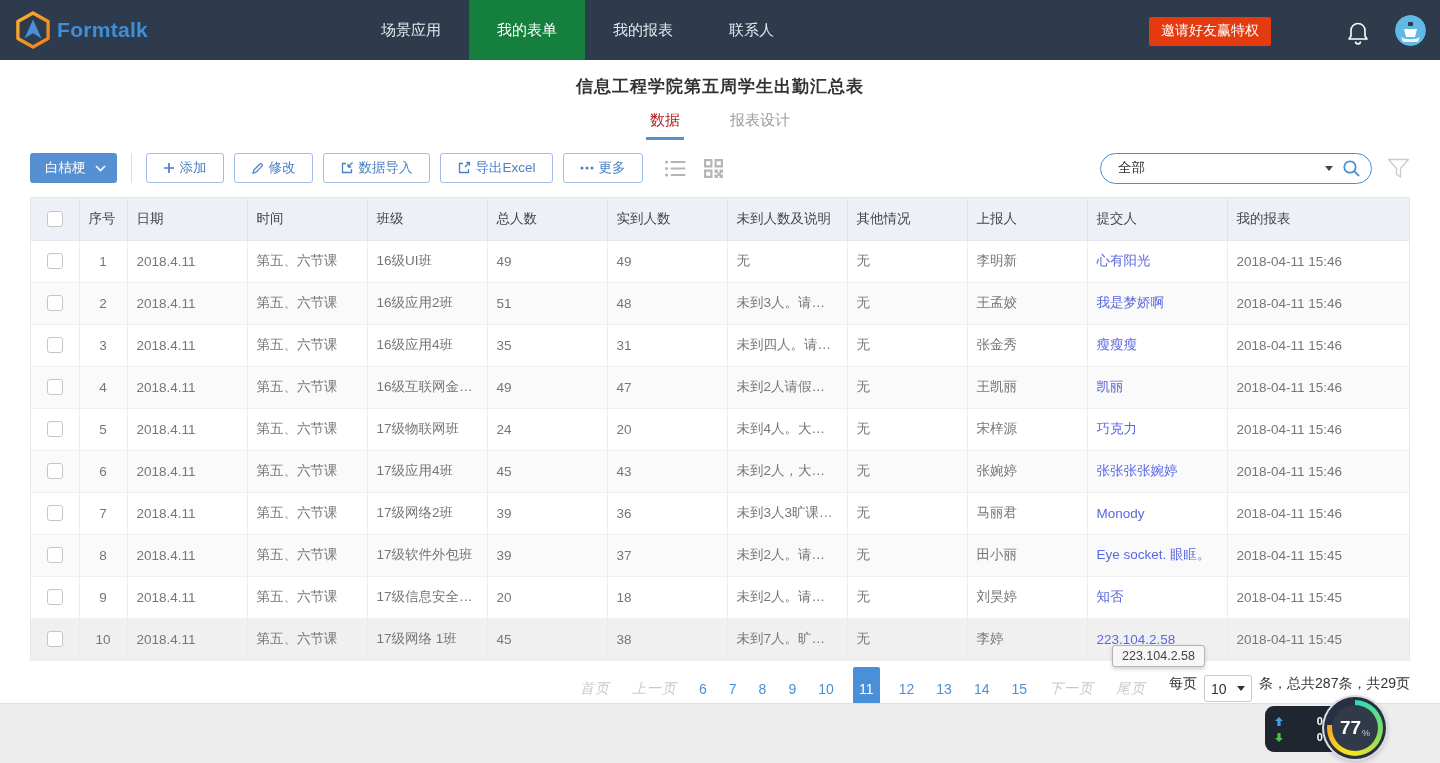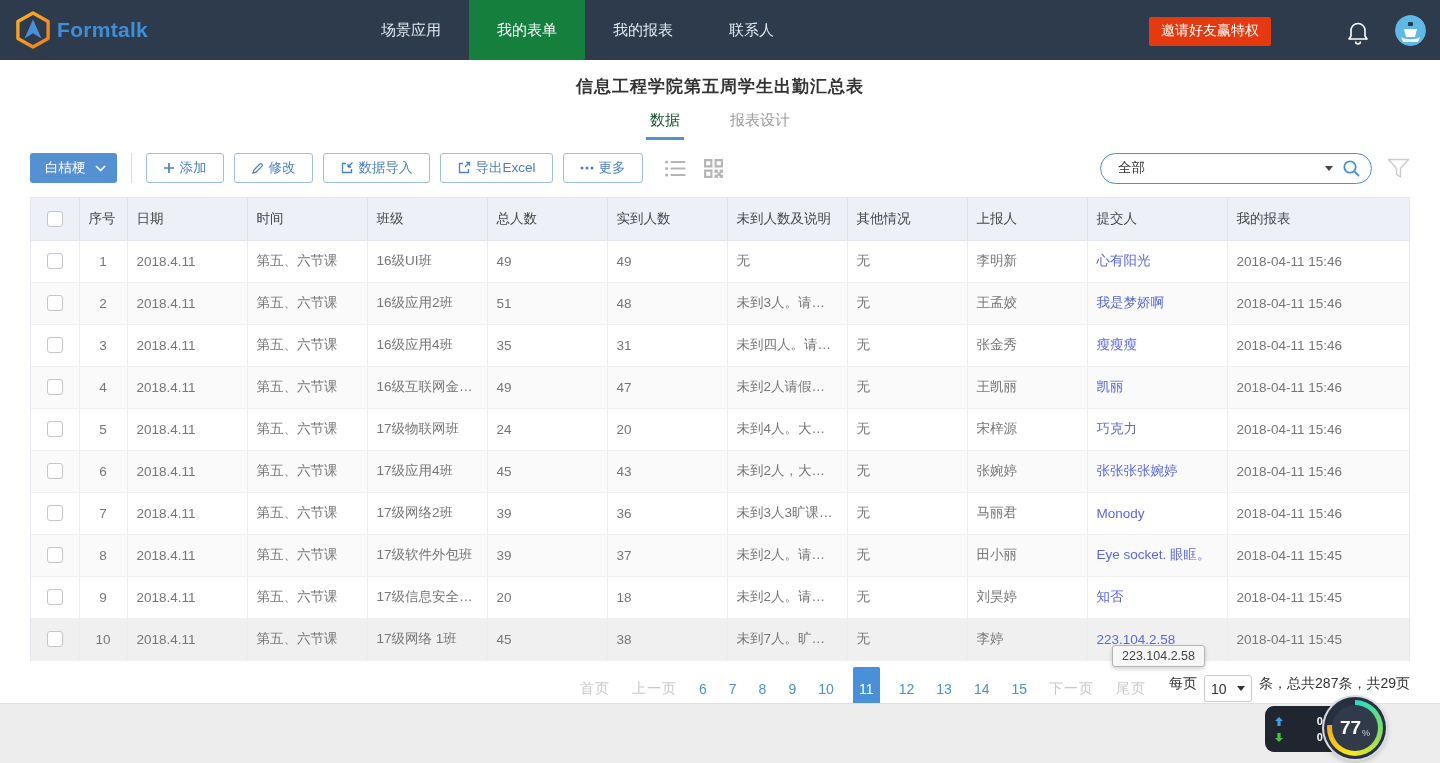--- a/index.html
+++ b/index.html
@@ -16,21 +16,21 @@
   .nav-item { color:#e3e9ef; font-size:15px; line-height:60px; padding:0 28px; cursor:pointer; }
   .nav-item.active { background:#15803d; color:#fff; }
   .nav-right { margin-left:auto; display:flex; align-items:flex-end; }
   .invite-btn { background:#e5390f; color:#fff; border:none; height:29px; padding:0 12px; font-size:14px; border-radius:2px; margin-right:76px; cursor:pointer; }
   .bell { margin-right:26px; display:flex; cursor:pointer; }
   .avatar { width:31px; height:31px; border-radius:50%; overflow:hidden; margin-right:14px; cursor:pointer; }
   
   .page-title { text-align:center; margin-top:15px; font-size:17px; color:#333; font-weight:600; letter-spacing:1px; }
   .tabs { display:flex; justify-content:center; gap:42px; margin-top:9px; }
   .tab { font-size:15px; color:#9b9b9b; padding:4px 4px 7px; cursor:pointer; border-bottom:3px solid transparent; }
-  .tab.active { color:#14532d; border-bottom-color:#5590d2; }
+  .tab.active { color:#b91c1c; border-bottom-color:#5590d2; }
   
   .content { padding:0 30px; }
   .toolbar { display:flex; align-items:center; margin-top:13px; height:30px; }
   .btn-primary { background:#5590d2; color:#fff; height:30px; border:none; border-radius:3px; padding:0 11px 0 15px; font-size:13.5px; display:flex; align-items:center; gap:9px; cursor:pointer; }
   .vdivider { width:1px; height:30px; background:#ddd; margin:0 14px; }
   #toolbar-buttons { display:flex; }
   .btn-outline { background:#fff; border:1px solid #9dbfe6; color:#4a80c5; height:30px; border-radius:3px; padding:0 16px; font-size:13.5px; display:inline-flex; align-items:center; gap:5px; margin-right:10px; cursor:pointer; }
   .bicon { display:flex; align-items:center; }
   .icon-gray { display:flex; align-items:center; margin-left:12px; cursor:pointer; }
   .search-pill { margin-left:auto; width:272px; height:31px; border:1px solid #4a90d9; border-radius:16px; display:flex; align-items:center; padding:0 10px 0 15px; }
@@ -44,21 +44,21 @@
   thead th:last-child, tbody td:last-child { border-right:none; }
   tbody td { height:42px; font-size:13.5px; color:#767676; padding:0 9px; border-right:1px solid #ececec; border-bottom:1px solid #f0f0f0; white-space:nowrap; overflow:hidden; text-overflow:ellipsis; background:transparent; }
   tr.striped td { background:#fafafa; }
   tr.hovered td { background:#f0f0f0; }
   .cell-center { text-align:center; }
   .cell-link { color:#5a68e0; cursor:pointer; }
   input[type="checkbox"] { appearance:none; -webkit-appearance:none; width:16px; height:16px; border:1px solid #c6c6c6; border-radius:3px; background:#fff; margin:0; vertical-align:middle; cursor:pointer; }
   
   .pagination { display:flex; align-items:center; justify-content:flex-end; height:44px; margin-top:6px; font-size:14px; }
   .page-link { color:#4a90d9; margin:0 11px; cursor:pointer; }
-  .page-link.nav-word { color:#c9c9c9; letter-spacing:1px; }
+  .page-link.nav-word { color:#c9c9c9; letter-spacing:1px;font-style:italic; }
   .page-link.active { background:#4a90d9; color:#fff; width:27px; height:43px; display:inline-flex; align-items:center; justify-content:center; border-radius:2px; margin:0 8px; }
   .per-page { display:flex; color:#333; margin-left:12px; }
   .select-box { border:1px solid #c9c9c9; border-radius:3px; width:48px; height:27px; display:flex; align-items:center; justify-content:space-between; padding:0 6px; margin:0 7px; cursor:pointer; background:#fff; }
   .sel-caret { width:0; height:0; border-left:4px solid transparent; border-right:4px solid transparent; border-top:5px solid #333; }
   
   .footer-strip { position:absolute; left:0; right:0; bottom:0; height:60px; background:#ededed; border-top:1px solid #e0e0e0; }
   
   .tooltip { position:absolute; left:1112px; top:645px; background:#f7f7f7; border:1px solid #b5b5b5; border-radius:3px; padding:3px 9px; font-size:12.5px; color:#444; box-shadow:0 2px 4px rgba(0,0,0,.18); z-index:5; }
   
   .net-pill { position:absolute; right:87px; bottom:11px; width:88px; height:46px; background:#20262f; border-radius:9px; display:flex; flex-direction:column; justify-content:center; gap:4px; padding:0 10px; z-index:6; }

